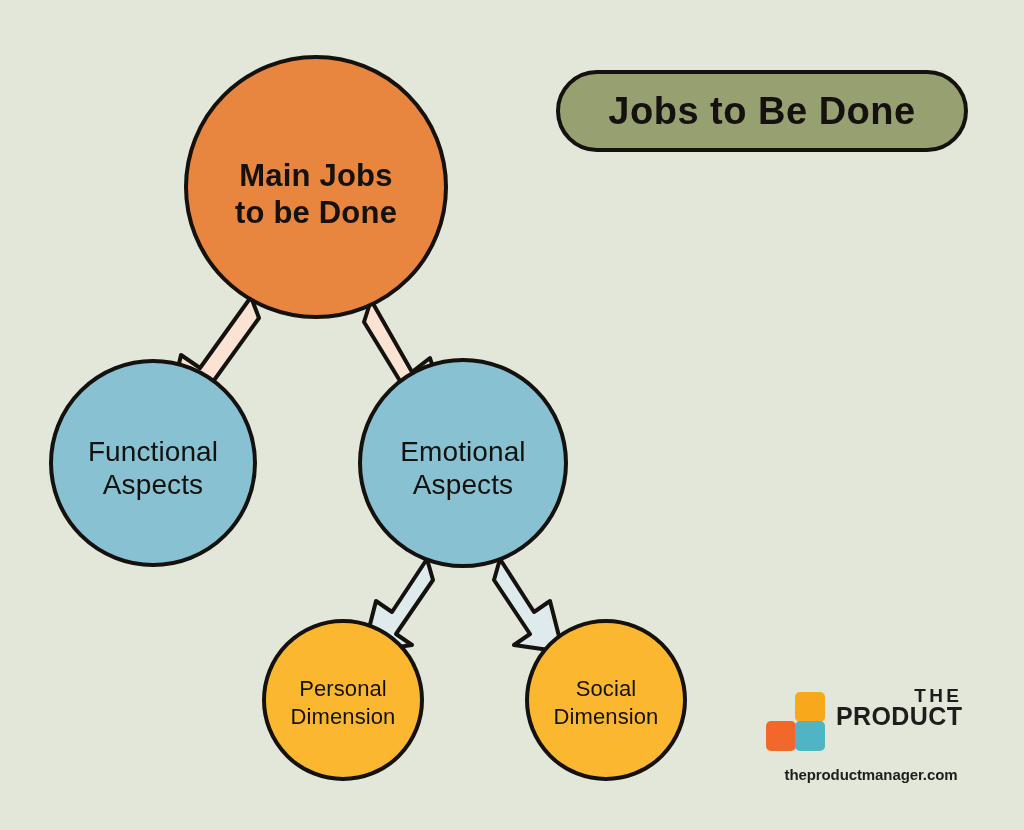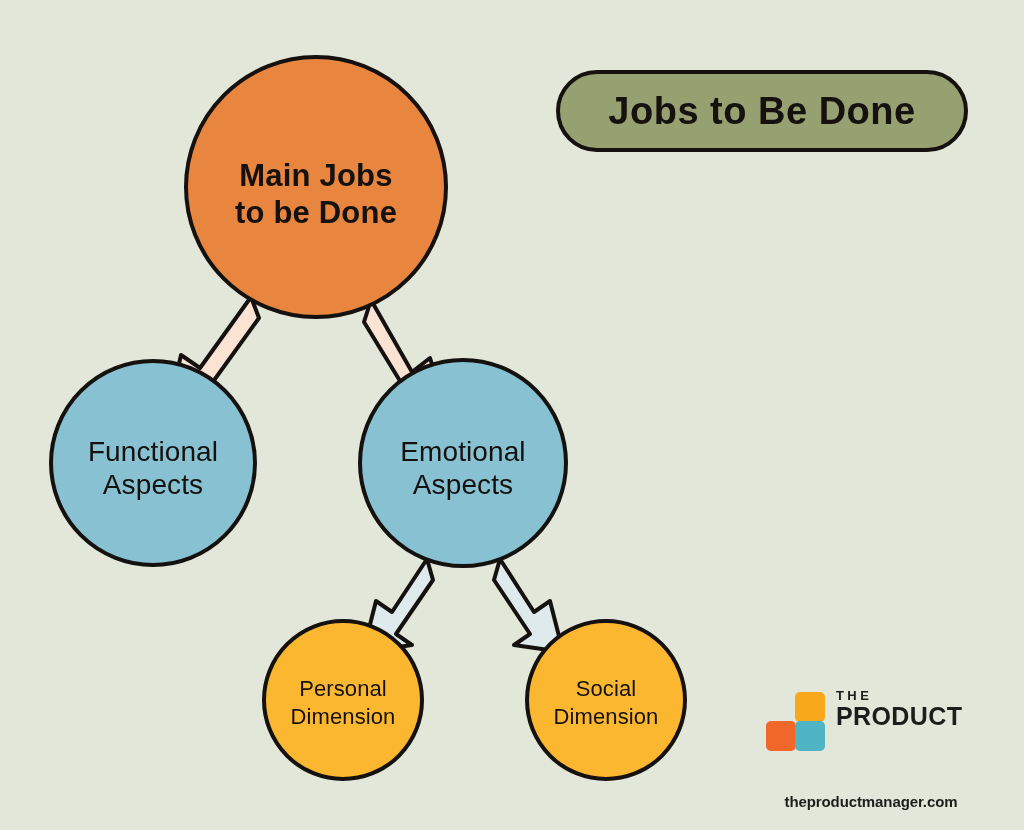--- a/index.html
+++ b/index.html
@@ -80,42 +80,42 @@
   .logo-sq.yellow { left: 29px; top: 0;   background: #f7a81b; }
   .logo-sq.orange { left: 0;   top: 29px; background: #f2682a; }
   .logo-sq.teal   { left: 29px; top: 29px; background: #4fb5c4; }
   .logo-words {
     position: absolute;
     left: 70px;
     top: 0;
     color: #1d1d1b;
   }
   .logo-the {
-    font-size: 13px;
+    font-size: 19px;
     font-weight: bold;
     letter-spacing: 3.4px;
     line-height: 15px;
+    text-align: right;
   }
   .logo-product, .logo-manager {
     font-size: 25px;
     font-weight: bold;
     letter-spacing: 0.4px;
     line-height: 27px;
   }
   .logo-url {
     position: absolute;
     left: 0;
     top: 78px;
     width: 210px;
     text-align: center;
     font-size: 15px;
     font-weight: bold;
     color: #1d1d1b;
     letter-spacing: -0.1px;
-    margin-top: 27px;
   }
 </style>
 </head>
 <body>
 
 <div id="canvas">
 
   <svg class="diagram-svg" viewBox="0 0 1024 830" xmlns="http://www.w3.org/2000/svg">
 
     <g>

